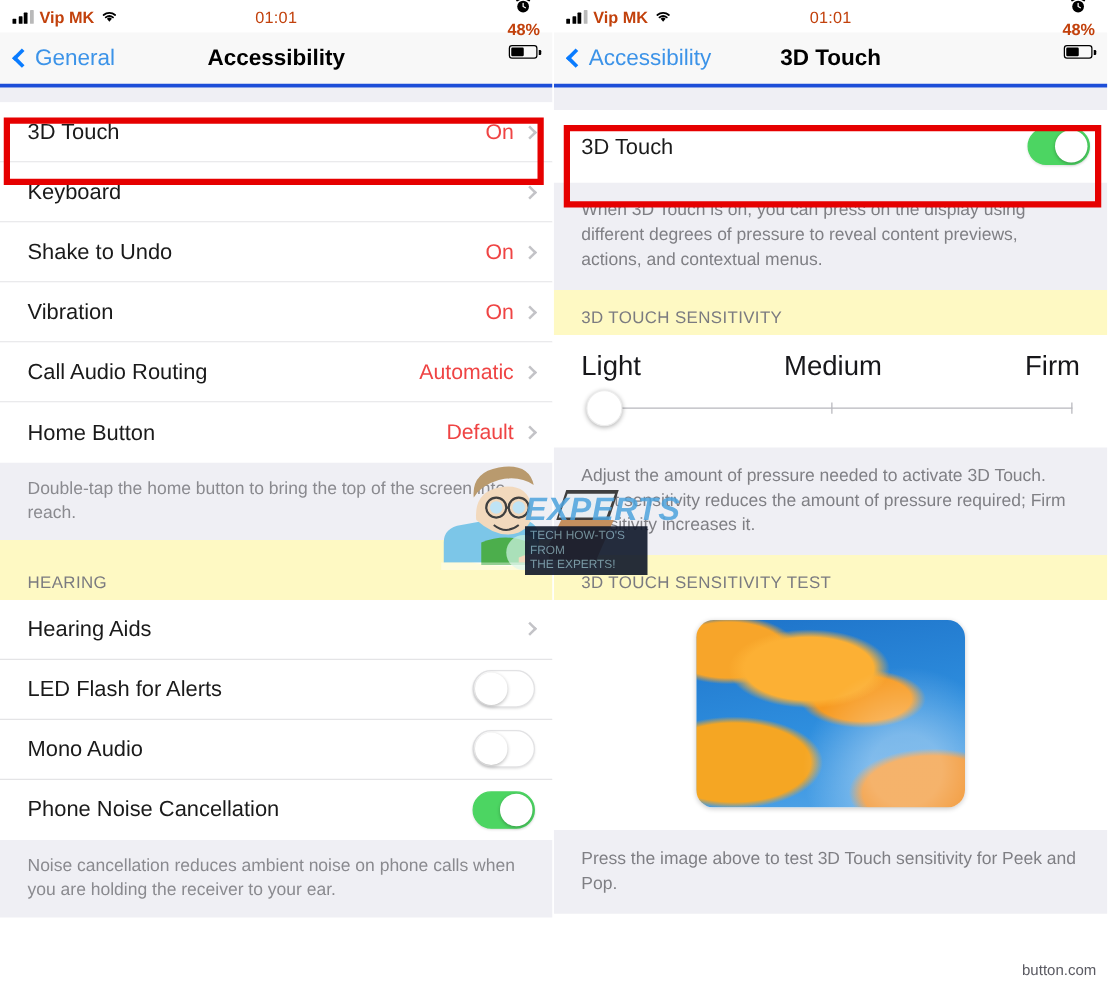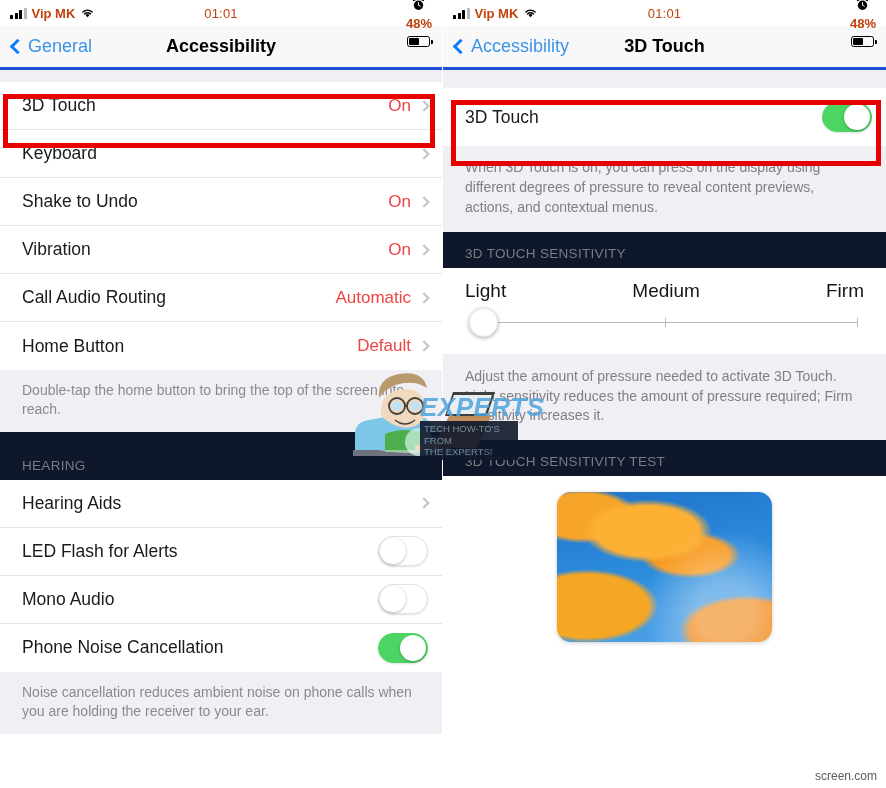--- a/index.html
+++ b/index.html
@@ -73,21 +73,21 @@
   }
   .row:last-child { border-bottom: none; }
   .row-label { font-size: 17.5px; color: #1a1a1a; }
   .row-right { margin-left: auto; display: flex; align-items: center; gap: 9px; }
   .row-value { font-size: 17px; color: #ef4444; }
   .chev-right {
     width: 8px; height: 8px; border-top: 2px solid #c3c3c7; border-right: 2px solid #c3c3c7;
     transform: rotate(45deg);
   }
   .section-hdr {
-    background: #0f172a; font-size: 13.5px; color: #7b7b80;
+    background: #fef9c3; font-size: 13.5px; color: #7b7b80;
     padding: 26px 0 7px 22px; letter-spacing: .3px;
   }
   .footnote {
     background: #efeff4; font-size: 14px; color: #8a8a8f;
     padding: 11px 30px 13px 22px; line-height: 1.35;
   }
 
   
   .toggle {
     width: 50px; height: 30px; border-radius: 16px; position: relative;
@@ -106,21 +106,21 @@
   #redbox-right { left: 451px; top: 100px; width: 430px; height: 66px; }
 
   
   .desc {
     background: #efeff4; font-size: 14px; color: #7f7f84;
     padding: 12px 24px 14px 22px; line-height: 1.42;
   }
   .slider-card { background:#fff; padding: 6px 22px 14px 22px; }
   .slider-labels {
     display:flex; justify-content: space-between; align-items: baseline;
-    font-size: 19px; color: #17171a; padding: 6px 0 4px 0;
+    font-size: 22px; color: #17171a; padding: 6px 0 4px 0;
   }
   .slider-track-wrap { position: relative; height: 34px; }
   .slider-line {
     position:absolute; left: 18px; right: 6px; top: 16px;
     height: 1px; background: #b8b8bd;
   }
   .tick { position:absolute; width:1px; height:9px; background:#b8b8bd; top:12px; }
   .tick.mid { left: 50%; }
   .tick.end { right: 6px; }
   .slider-knob {
@@ -375,20 +375,21 @@
     </div>
 
     <div class="desc" style="padding-top:13px">Adjust the amount of pressure needed to activate 3D Touch. Light sensitivity reduces the amount of pressure required; Firm sensitivity increases it.</div>
 
     <div class="section-hdr" style="padding-top:14px">3D TOUCH SENSITIVITY TEST</div>
 
     <div class="img-card">
       <div class="test-img"></div>
     </div>
 
+    <div class="desc" style="padding-top:13px">Press the image above to test 3D Touch sensitivity for Peek and Pop.</div>
     <div class="fill-blank"></div>
 
     <div class="redbox" id="redbox-right" style="left:8px;top:100px;width:430px;height:66px"></div>
   </div>
 
   <svg class="wm-mascot" viewBox="0 0 168 100">
     <ellipse cx="66" cy="86" rx="44" ry="9" fill="#ffffff" opacity=".55"></ellipse>
     <path d="M10 92 L10 76 q0-12 14-14 l22-4 28 0 q12 2 12 14 l0 20 Z" fill="#7cc6e8"></path>
     <path d="M36 58 q-2-22 18-26 q22-4 26 14 q3 16-10 22 q-16 6-34-10 Z" fill="#f2d9bd"></path>
     <path d="M34 40 q-2-20 20-24 q24-4 28 14 q-12-8-28-4 q-14 4-20 14 Z" fill="#b99a6e"></path>
@@ -408,14 +409,14 @@
   </svg>
 
   <div class="wm-appuals">
     <div class="a1">EXPERTS</div>
     <div class="a2">
       <div>TECH HOW-TO'S FROM</div>
       <div>THE EXPERTS!</div>
     </div>
   </div>
 
-  <div class="wm-corner">screen.com</div>
+  <div class="wm-corner">button.com</div>
 </div>
 
 </body></html>

